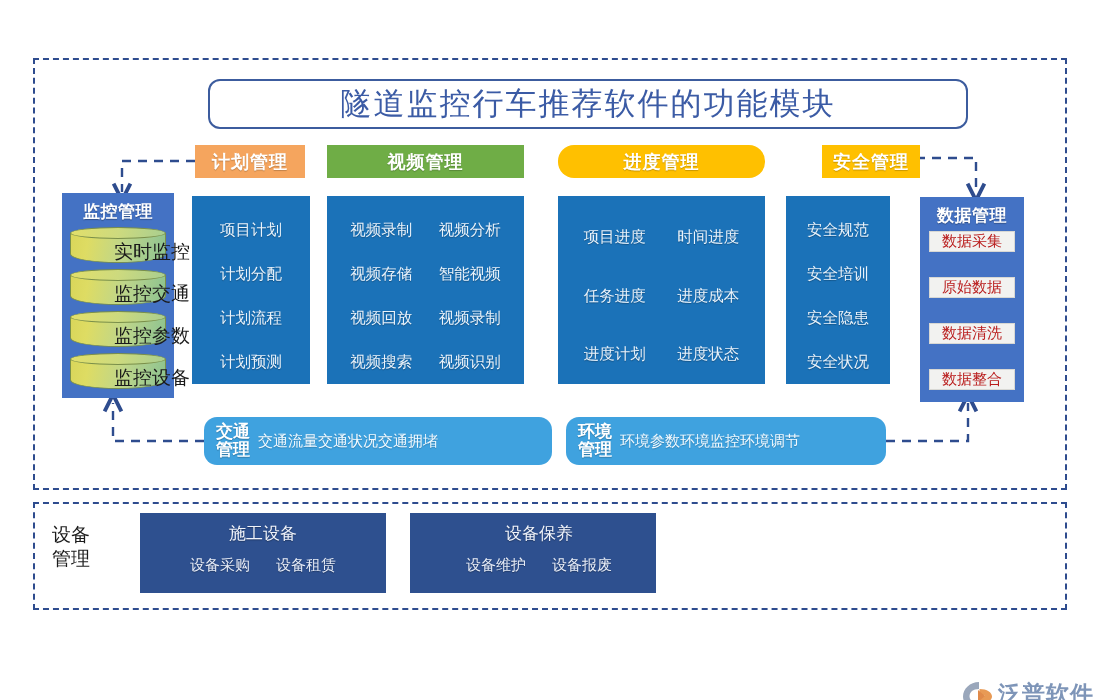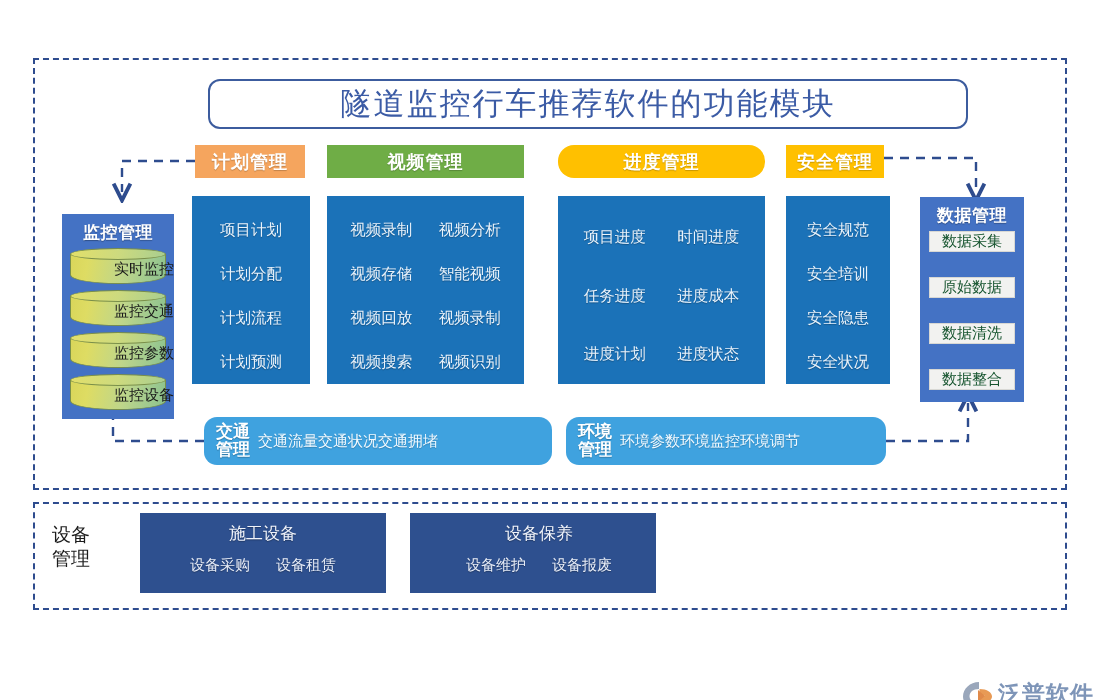--- a/index.html
+++ b/index.html
@@ -99,33 +99,33 @@
   }
   .cyl-top {
     position: absolute; left: 0; top: 0px; width: 96px; height: 12px;
     background: linear-gradient(100deg,#E2DF6A 0%, #CDDA7E 50%, #A9CE8F 100%);
     border: 1px solid #7a8f4a;
     border-radius: 48px / 6px;
   }
   .cyl-label {
     position: absolute; left: 0; top: 12px; width: 72px;
     text-align: center;
-    font-size: 15px;
+    font-size: 19px;
     color: #1a1a1a;
     white-space: nowrap;
     z-index: 3;
     padding-left: 44px;
   }
   
   .plain-box {
     width: 86px; height: 46px; margin-bottom: 25px;
     background: #F2F2F0;
     border: 1px solid #d8d8d4;
     display: flex; align-items: center; justify-content: center;
-    font-size: 15px; color: #14532d;
+    font-size: 15px; color: #b91c1c;
     white-space: nowrap;
   }
 
   
   .pill {
     position: absolute;
     background: #3FA2DF;
     border-radius: 13px;
     display: flex; align-items: center;
     padding: 0 12px;
@@ -222,21 +222,21 @@
 
     <g>
       <path d="M886,441 L968,441 L968,403" fill="none" stroke="#2E4C8E" stroke-width="2.4" stroke-dasharray="9,7" marker-end="url(#arr)"></path>
     </g>
   </svg>
 
   <div id="title-box">
     <span id="title-text">隧道监控行车推荐软件的功能模块</span>
   </div>
 
-  <div class="side-panel" id="panel-monitor" style="left:62px; top:214px; width:112px; height:205px;">
+  <div class="side-panel" id="panel-monitor" style="left:62px; top:193px; width:112px; height:205px;">
     <div class="side-title">监控管理</div>
     <div class="cyl-wrap">
       <div class="cyl-body"></div>
       <div class="cyl-top"></div>
       <div class="cyl-label">实时监控</div>
     </div>
     <div class="cyl-wrap">
       <div class="cyl-body"></div>
       <div class="cyl-top"></div>
       <div class="cyl-label">监控交通</div>
@@ -310,21 +310,21 @@
         <span class="cell">任务进度</span>
         <span class="cell">进度成本</span>
       </div>
       <div class="col-row">
         <span class="cell">进度计划</span>
         <span class="cell">进度状态</span>
       </div>
     </div>
   </div>
 
-  <div class="col-head" id="head-3" style="left:786px; top:145px; width:98px; background:#FFC000;">
+  <div class="col-head" id="head-3" style="left:822px; top:145px; width:98px; background:#FFC000;">
     <span>安全管理</span>
   </div>
   <div class="col-body" style="left:786px; top:196px; width:104px; height:188px;">
     <div class="col-rows">
       <div class="col-row">
         <span class="cell">安全规范</span>
       </div>
       <div class="col-row">
         <span class="cell">安全培训</span>
       </div>

